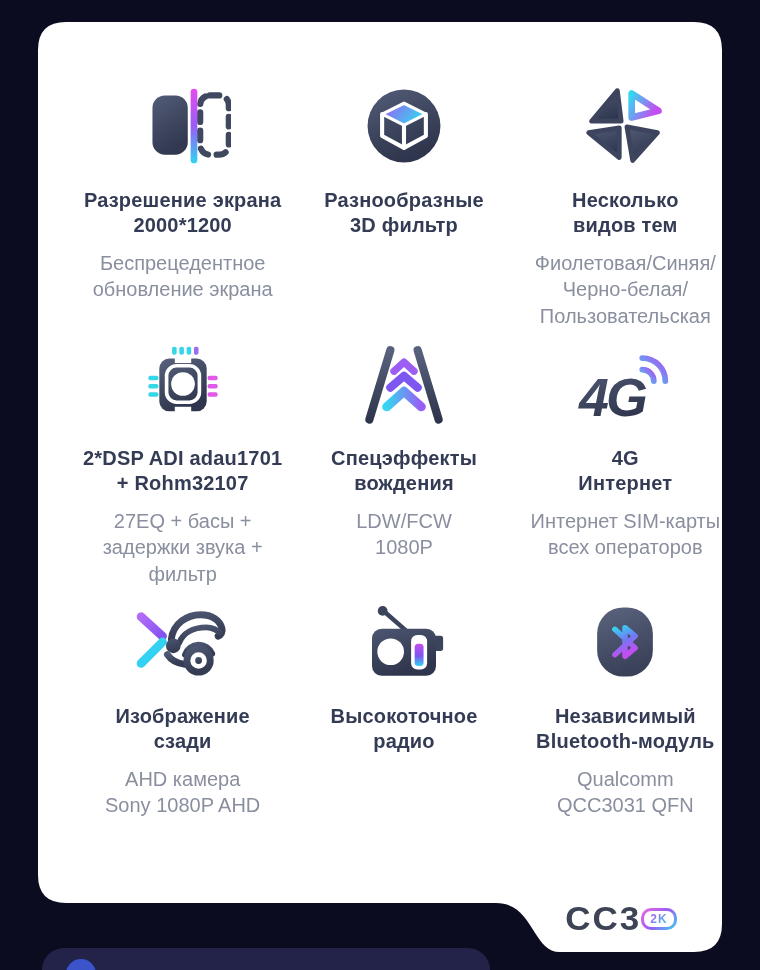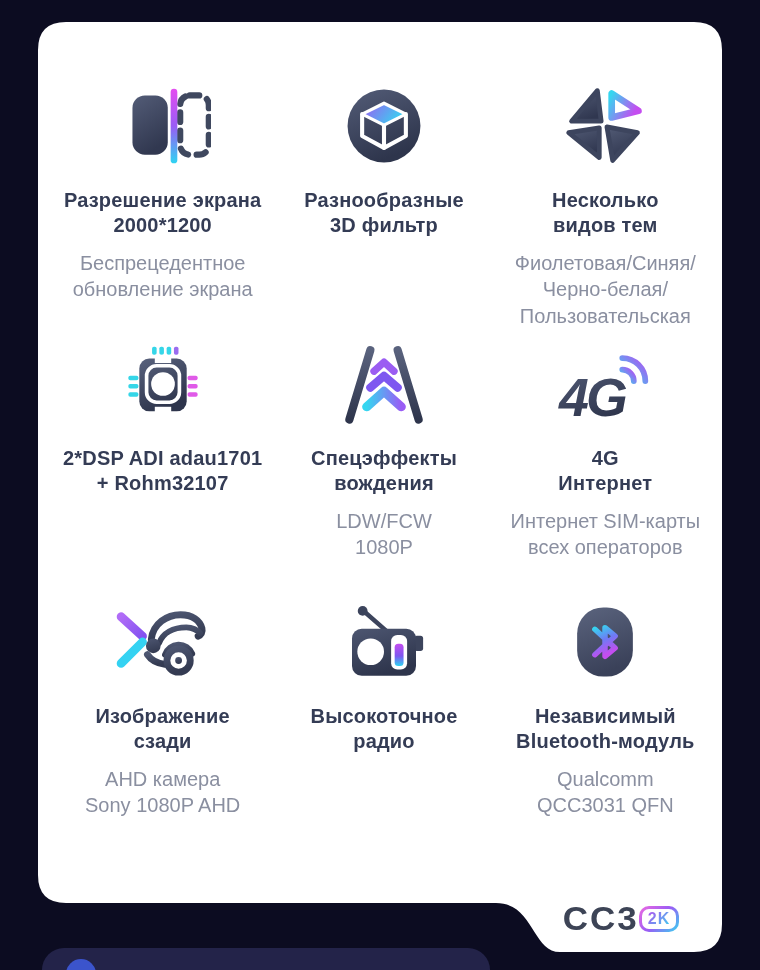--- a/index.html
+++ b/index.html
@@ -3,21 +3,21 @@
 <meta charset="utf-8">
 <style>
   html,body{margin:0;padding:0;}
   body{
     width:760px;height:970px;position:relative;overflow:hidden;
     background:#0c0c21;
     font-family:"Liberation Sans", sans-serif;
   }
   .card-shape{position:absolute;left:0;top:0;}
   .card-content{
-    position:absolute;left:38px;top:22px;width:684px;
+    position:absolute;left:38px;top:22px;width:684px;padding-left:20px;
   }
   .grid{
     display:grid;
     grid-template-columns:1fr 1fr 1fr;
     padding:56px 6px 0 14px;
   }
   .cell{height:258px;text-align:center;}
   .icon-wrap{
     height:96px;display:flex;align-items:center;justify-content:center;
     margin-bottom:14px;
@@ -39,21 +39,21 @@
     transform:scaleY(0.95);
   }
   .badge-2k{
     display:inline-flex;align-items:center;justify-content:center;
     border:3px solid transparent;border-radius:10px;
     background:linear-gradient(#fff,#fff) padding-box,
                linear-gradient(135deg,#f06ae0,#9a5cf5,#35d6f0) border-box;
     padding:1px 6px;
   }
   .badge-2k span{
-    font-size:16px;font-weight:700;letter-spacing:1px;
+    font-size:12px;font-weight:700;letter-spacing:1px;
     background-image:linear-gradient(135deg,#b44df0,#35d6f0);
     -webkit-background-clip:text;background-clip:text;color:transparent;
   }
   .peek-card{
     position:absolute;left:42px;top:948px;width:448px;height:30px;
     background:#232349;border-radius:22px 22px 0 0;
   }
   .peek-circle{
     position:absolute;left:66px;top:959px;width:30px;height:30px;
     border-radius:50%;background:#3b54cc;
@@ -165,20 +165,22 @@
         <rect x="72" y="54" width="11" height="5" rx="2" fill="#e05ae8"></rect>
         <rect x="19" y="17" width="52" height="58" rx="11" fill="url(#g4s)"></rect>
         <rect x="36" y="13" width="18" height="9" fill="#ffffff"></rect>
         <rect x="36" y="70" width="18" height="9" fill="#ffffff"></rect>
         <rect x="27" y="25" width="36" height="40" rx="11" fill="none" stroke="#ffffff" stroke-width="4"></rect>
         <circle cx="45" cy="45" r="13" fill="#ffffff"></circle>
       </svg>
         </div>
       <div class="feature-title">2*DSP ADI adau1701
 + Rohm32107</div>
+      <div class="feature-sub">27EQ + басы +
+задержки звука + фильтр</div>
     </div>
 
     <div class="cell">
       <div class="icon-wrap">
           <svg width="92" height="82" viewBox="0 0 100 90">
         <defs>
           <linearGradient id="g5s" x1="0" y1="0" x2="0" y2="1">
                 <stop offset="0" stop-color="#59627d"></stop>
                 <stop offset="1" stop-color="#2e354c"></stop>
               </linearGradient>

